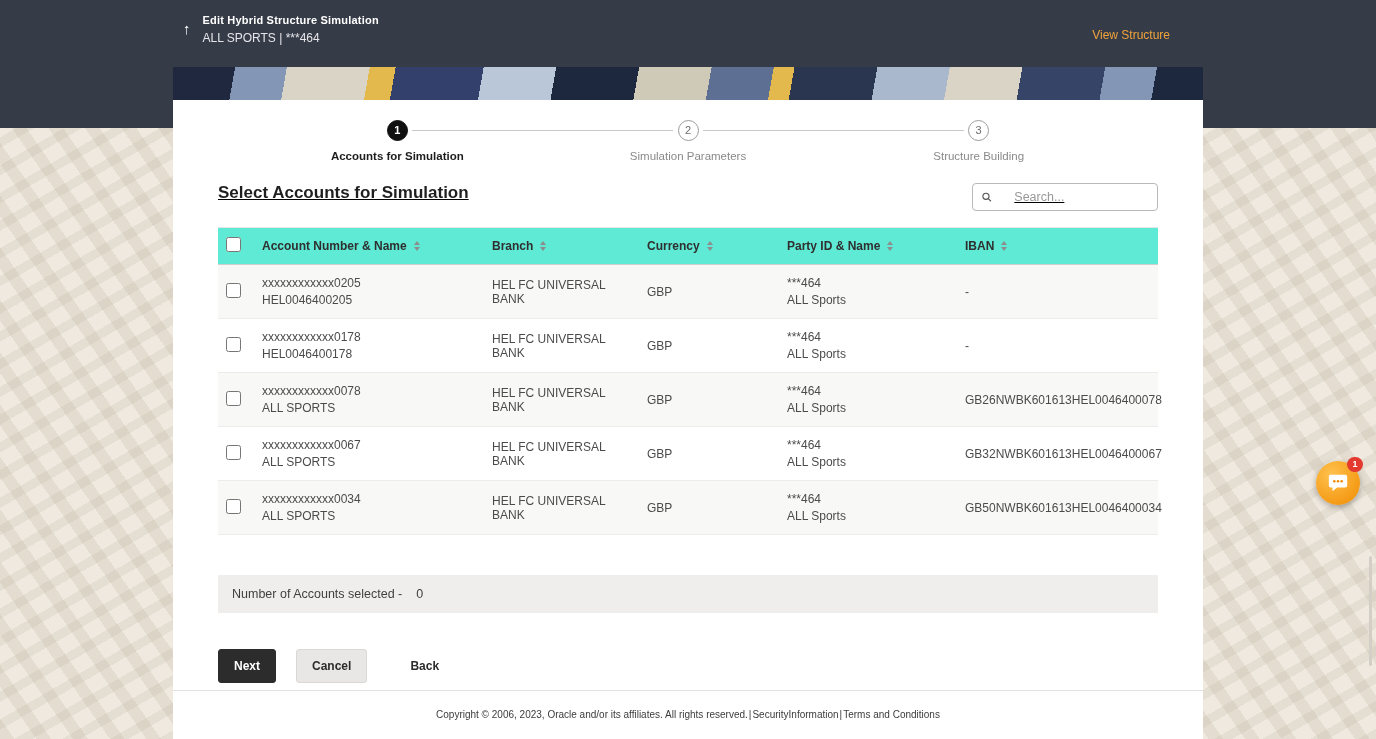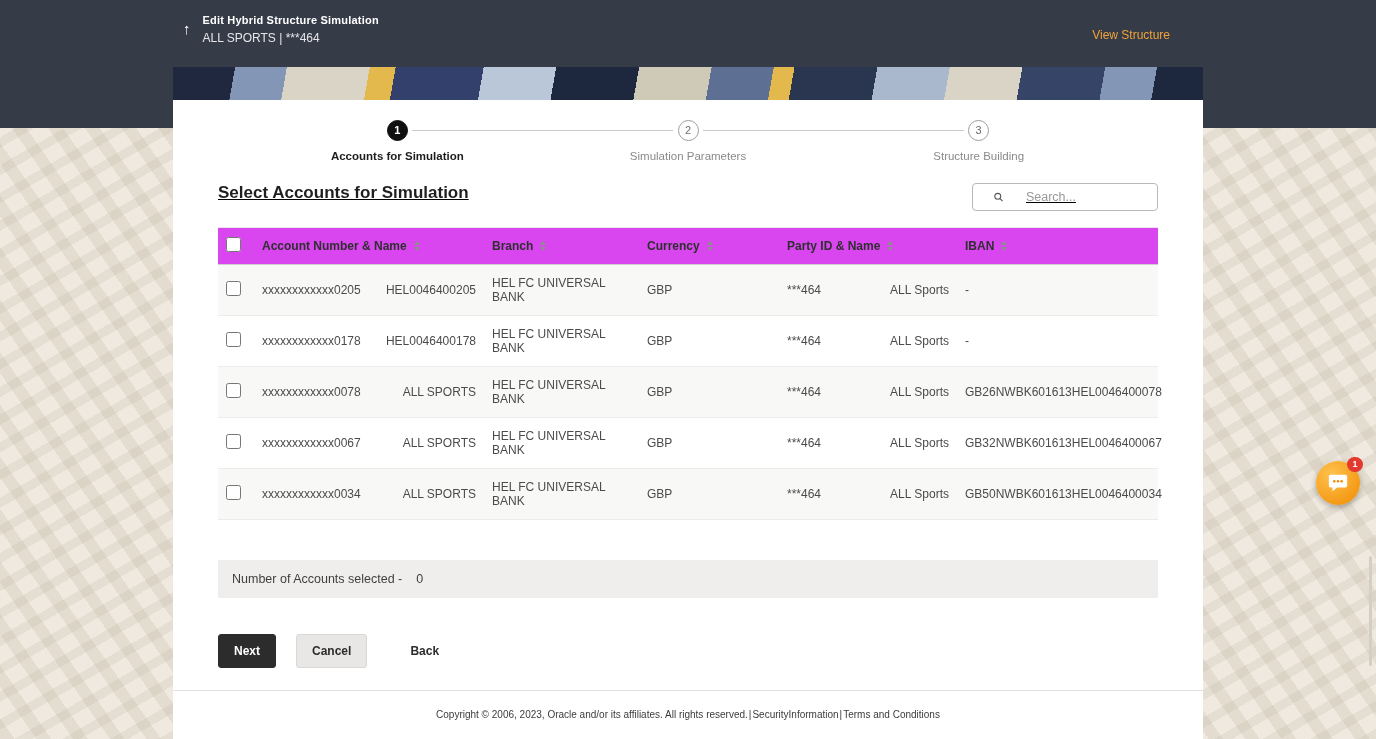--- a/index.html
+++ b/index.html
@@ -59,41 +59,41 @@
     font-size: 11px; color: #6d6d6d; position: relative; z-index: 1;
   }
   .step.active .step-circle { background: #101010; border-color: #101010; color: #fff; font-weight: bold; }
   .step-label { margin-top: 9px; font-size: 11.5px; color: #8a8a8a; }
   .step.active .step-label { color: #1d1d1d; font-weight: bold; }
   
   .section-row { display: flex; align-items: flex-start; justify-content: space-between; margin-top: 21px; text-decoration: underline; }
   .section-title { font-size: 17px; font-weight: bold; color: #1f1f1f; margin: 0; }
   .search-box {
     display: flex; align-items: center; gap: 20px; width: 186px;
-    border: 1px solid #b9b9b9; border-radius: 4px; padding: 5px 20px; background: #fff;
+    border: 1px solid #b9b9b9; border-radius: 4px; padding: 5px 8px; background: #fff;
   }
   .search-box input { border: 0; outline: 0; width: 100%; font-size: 12.5px; color: #333; font-family: "Liberation Sans", sans-serif; background: transparent; }
   .search-box input::placeholder { color: #999; }
   
   table.accounts { width: 100%; border-collapse: collapse; table-layout: fixed; margin-top: 16px; font-size: 12px; color: #4b4b4b; }
   table.accounts thead th {
     text-align: left; font-size: 12px; color: #2f2f2f; font-weight: bold;
     padding: 9px 8px; border-top: 1px solid #e6e6e6; border-bottom: 1px solid #cfcfcf;
-    background: #d946ef; cursor: pointer;
+    background: #5eead4; cursor: pointer;
   }
   .th-inner { display: flex; align-items: center; }
   .sort-icon { display: inline-flex; flex-direction: column; gap: 2px; margin-left: 7px; }
   .sort-icon i { display: block; width: 0; height: 0; border-left: 3.5px solid transparent; border-right: 3.5px solid transparent; }
   .sort-icon i.up { border-bottom: 4px solid #8d8d8d; }
   .sort-icon i.down { border-top: 4px solid #8d8d8d; }
   table.accounts tbody td { padding: 11px 8px; border-bottom: 1px solid #ececea; vertical-align: middle; }
   table.accounts tbody tr:nth-child(odd) { background: #f8f8f6; }
   .cb-cell { width: 36px; }
   input[type="checkbox"] { width: 15px; height: 15px; margin: 0; accent-color: #555; cursor: pointer; }
-  .cell-2line { display: flex; gap: 3px; justify-content: space-between; }
+  .cell-2line { display: flex; flex-direction: column; gap: 3px; justify-content: space-between; }
   
   .summary-bar {
     margin-top: 40px; background: #efeeec; padding: 12px 14px;
     font-size: 12.5px; color: #3f3f3f; display: flex; gap: 14px; align-items: center;
   }
   
   .buttons-row { margin-top: 36px; display: flex; gap: 20px; align-items: center; }
   .btn { font-family: "Liberation Sans", sans-serif; font-size: 12px; font-weight: bold; padding: 9px 15px; border-radius: 3px; cursor: pointer; }
   .btn-next { background: #2c2c2c; color: #fff; border: 1px solid #2c2c2c; }
   .btn-cancel { background: #e8e7e5; color: #2c2c2c; border: 1px solid #d9d8d6; }

